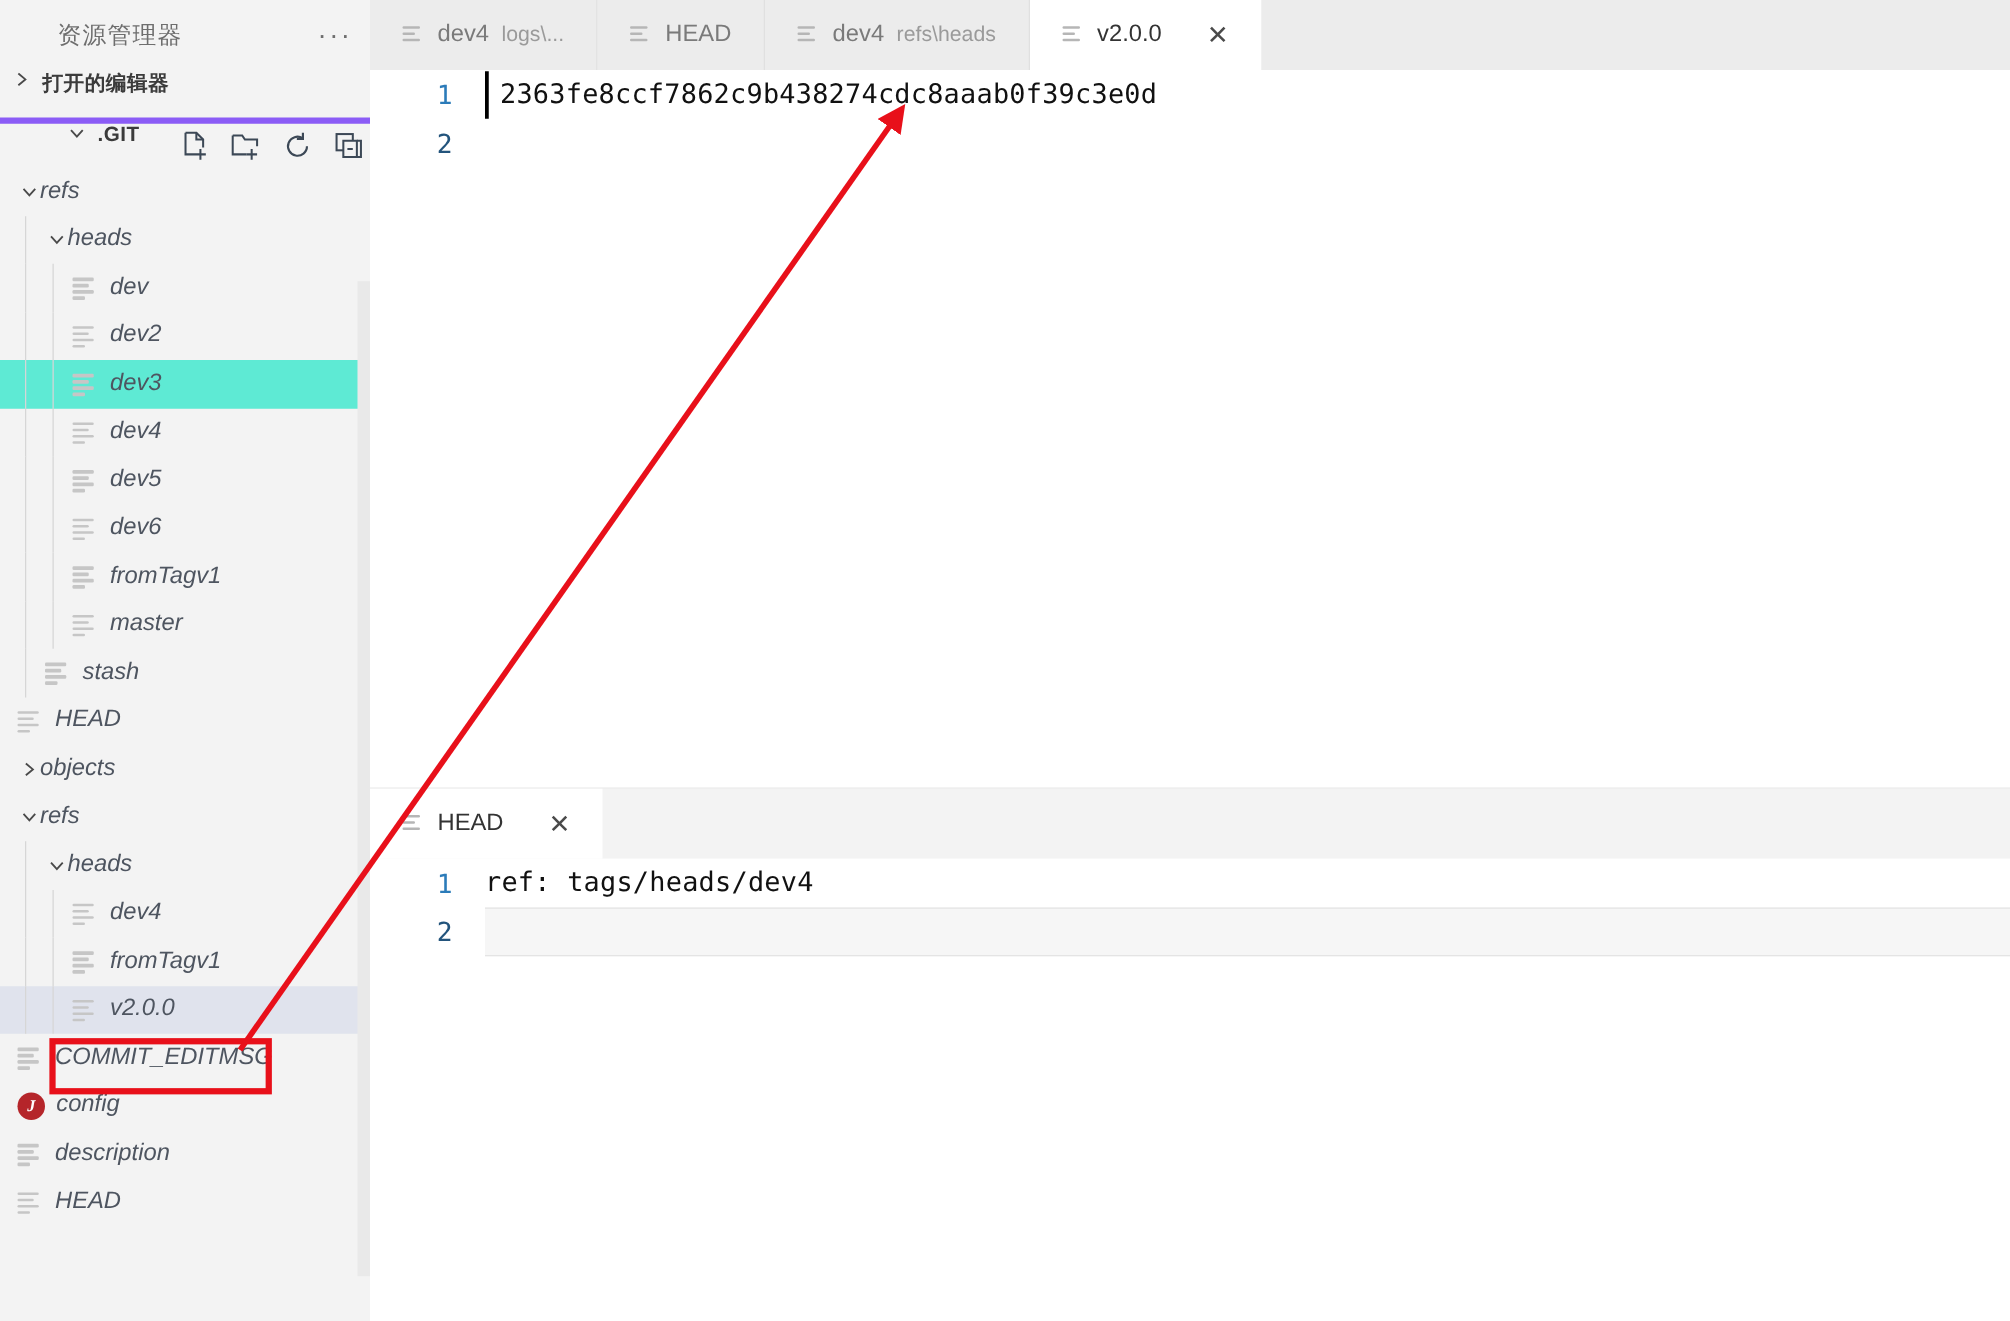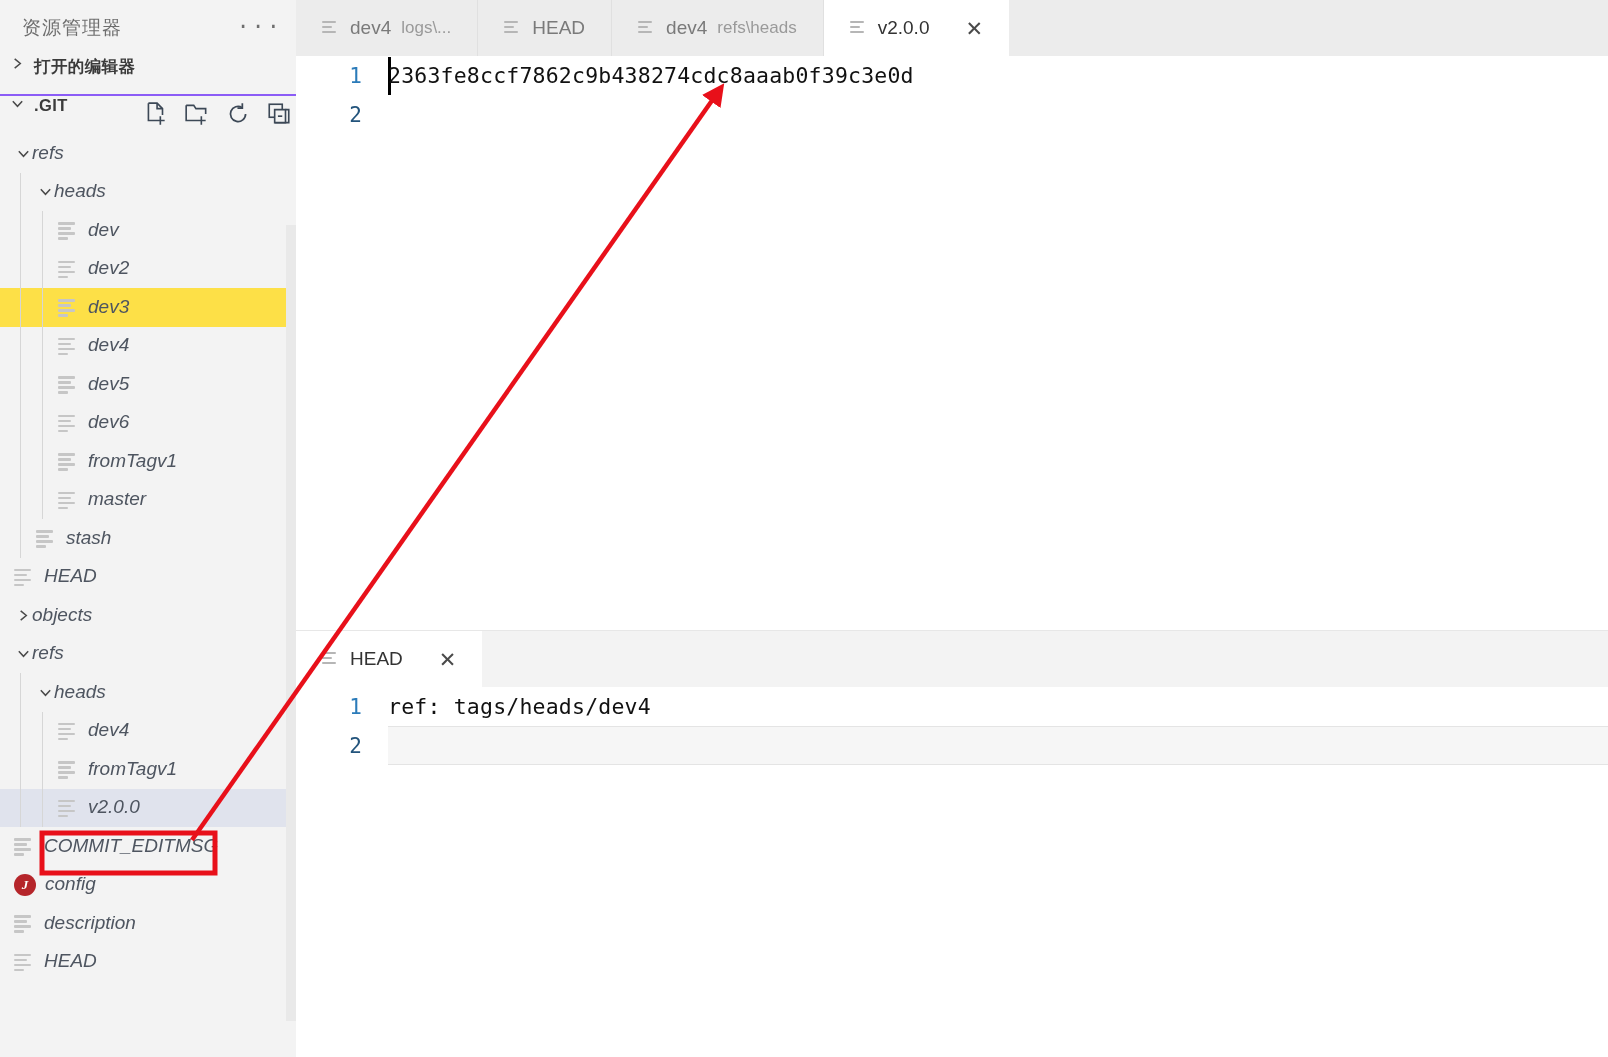--- a/index.html
+++ b/index.html
@@ -11,47 +11,47 @@
   }
   #root { position:relative; width:1608px; height:1057px; }
 
   
   #sidebar {
     position:absolute; left:0; top:0; width:296px; height:1057px;
     background:#F3F3F3; overflow:hidden;
   }
   #sidebar-title {
     height:56px; display:flex; align-items:center;
-    padding-left:22px; padding-right:14px;font-family:Liberation Mono, monospace;
+    padding-left:46px; padding-right:14px;
   }
   #sidebar-title .ttl {
     font-size:19px; color:#6E6E6E; letter-spacing:1px; flex:1;
   }
   #sidebar-title .dots {
     font-size:22px; color:#6E6E6E; line-height:10px; letter-spacing:2px;
   }
   .section-head {
     height:38px; display:flex; align-items:flex-start; gap:8px;
     padding-left:8px; font-size:16.5px; font-weight:bold; color:#3B3B3B;
     letter-spacing:.4px;
   }
-  #git-section { border-top:2px solid #8b5cf6; position:relative; height:40px; }
+  #git-section { border-top:5px solid #8b5cf6; position:relative; height:40px;padding-left:44px; }
   #git-section .tools {
     position:absolute; right:4px; top:0; height:40px;
     display:flex; align-items:center; gap:15px;
   }
   .chev { width:18px; display:flex; justify-content:center; color:#4A4A4A; }
   .chev svg { display:block; }
 
   #tree { position:relative;font-style:italic; }
   .row {
     height:38.5px; display:flex; align-items:center; position:relative;
     font-size:19px; color:#4E5560; white-space:nowrap;
   }
-  .row.hover { background:#fde047; }
+  .row.hover { background:#5eead4; }
   .row.selected { background:#E0E3ED; }
   .row .label { line-height:1; padding-bottom:2px; }
   .indent { display:inline-block; }
   .guide {
     position:absolute; top:0; bottom:0; width:1px; background:#D6D6D6;
   }
   .ficon {
     width:22px; height:18px; margin-right:8px; flex:0 0 auto;
     position:relative;
   }
@@ -458,21 +458,21 @@
             <i></i>
           </span>
           <span>v2.0.0</span>
           <span class="tclose">✕</span>
         </div>
       </div>
     <div class="editor" id="editor-top" style="height:574px;">
         <div class="eline">
           <span class="lnum">1</span>
           <span class="caret" style="left: 92px; top: 1px;"></span>
-          <span class="code" style="position: relative;">2363fe8ccf7862c9b438274cdc8aaab0f39c3e0d</span>
+          <span class="code" style="position: relative; margin-left: 12px;">2363fe8ccf7862c9b438274cdc8aaab0f39c3e0d</span>
         </div>
         <div class="eline">
           <span class="lnum dark">2</span>
           <span class="code" style="position: relative;"></span>
         </div>
       </div>
 
     <div class="pane-split" style="top:630px;"></div>
 
     <div class="tabbar" id="tabbar-bottom" style="position:absolute; top:631px; left:0; right:0; background:#F3F3F3;">

